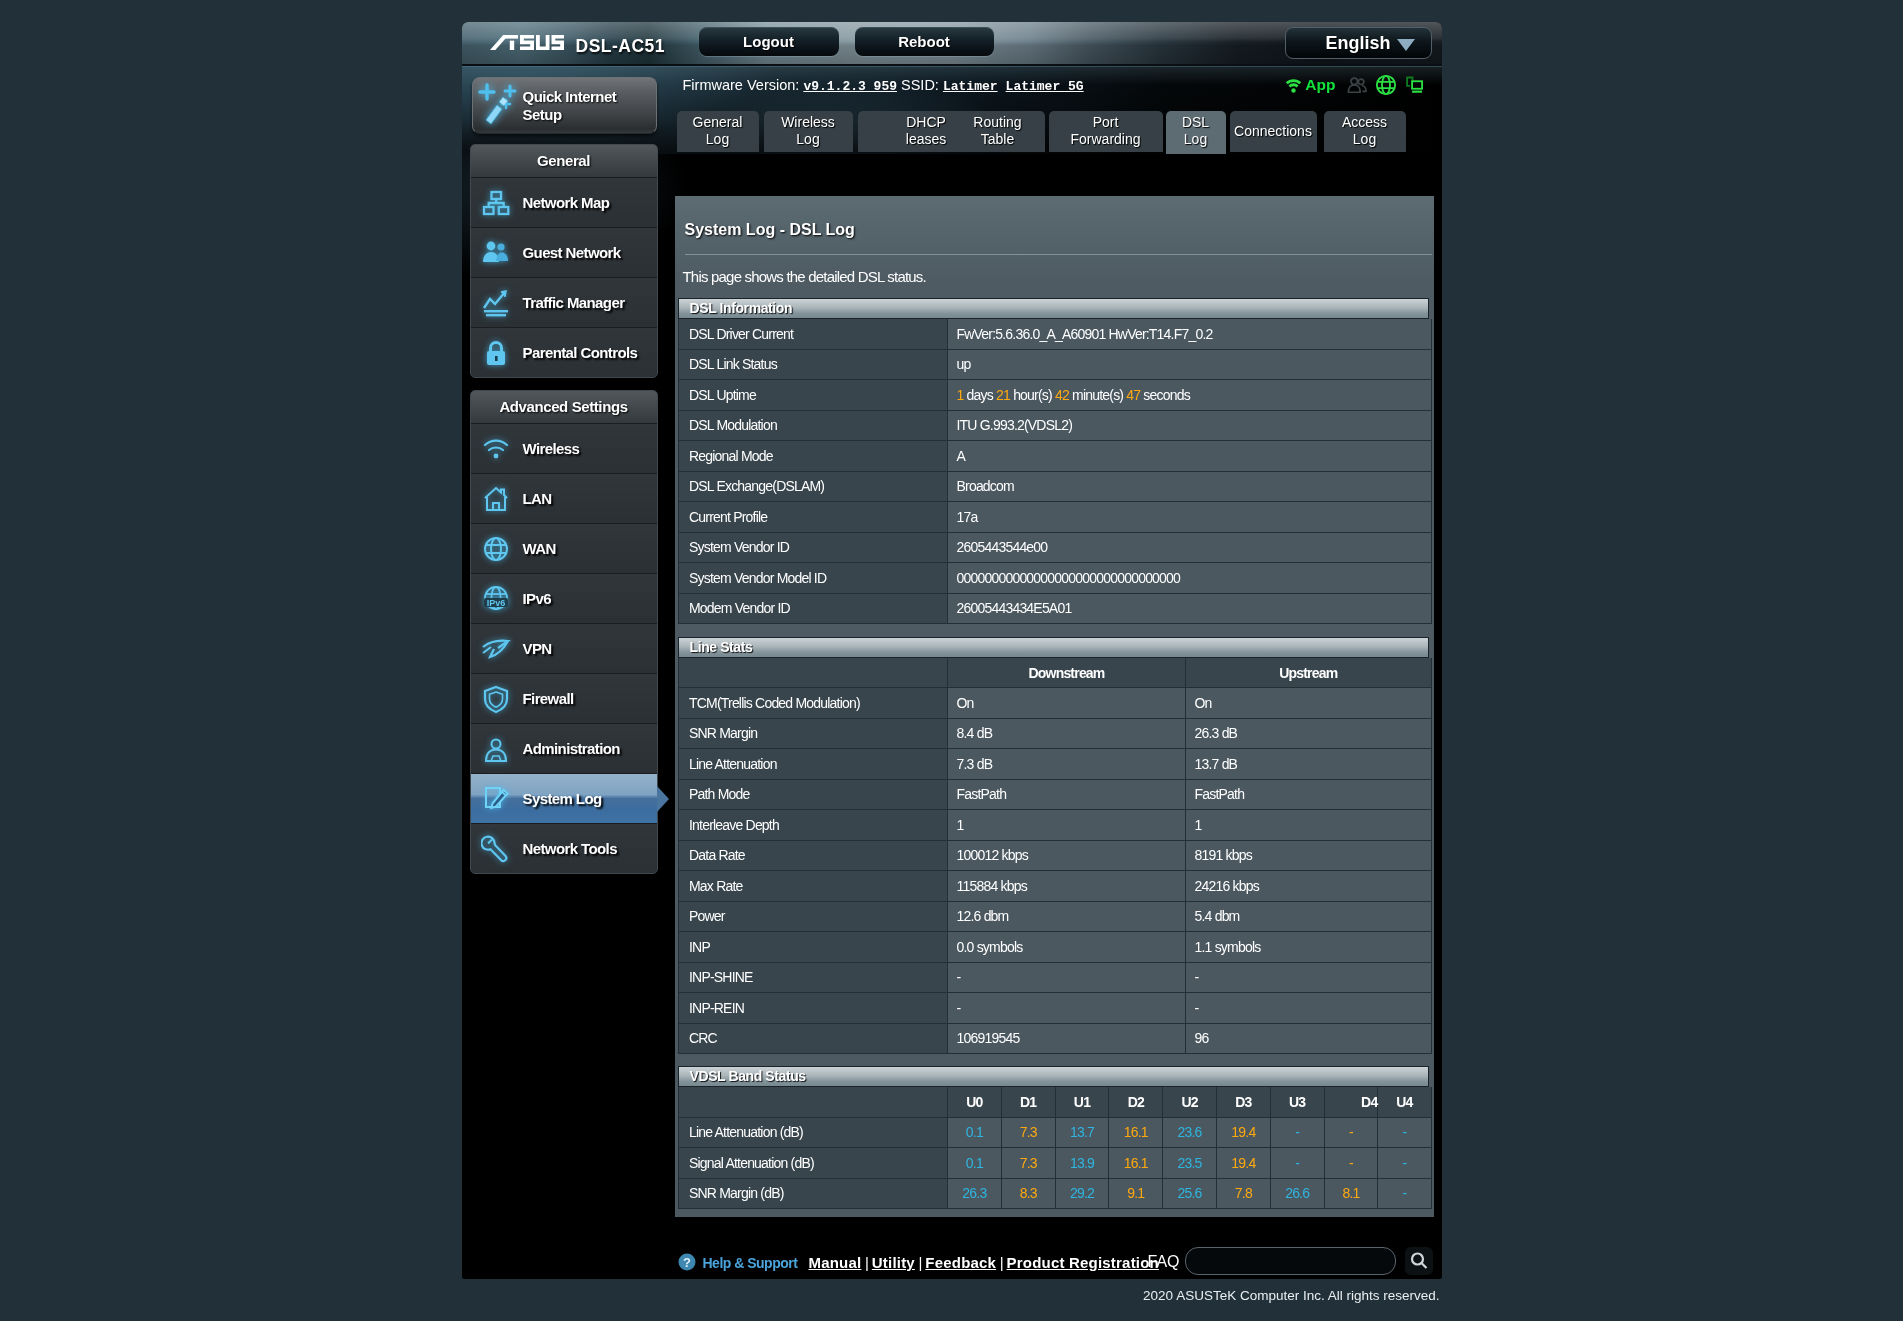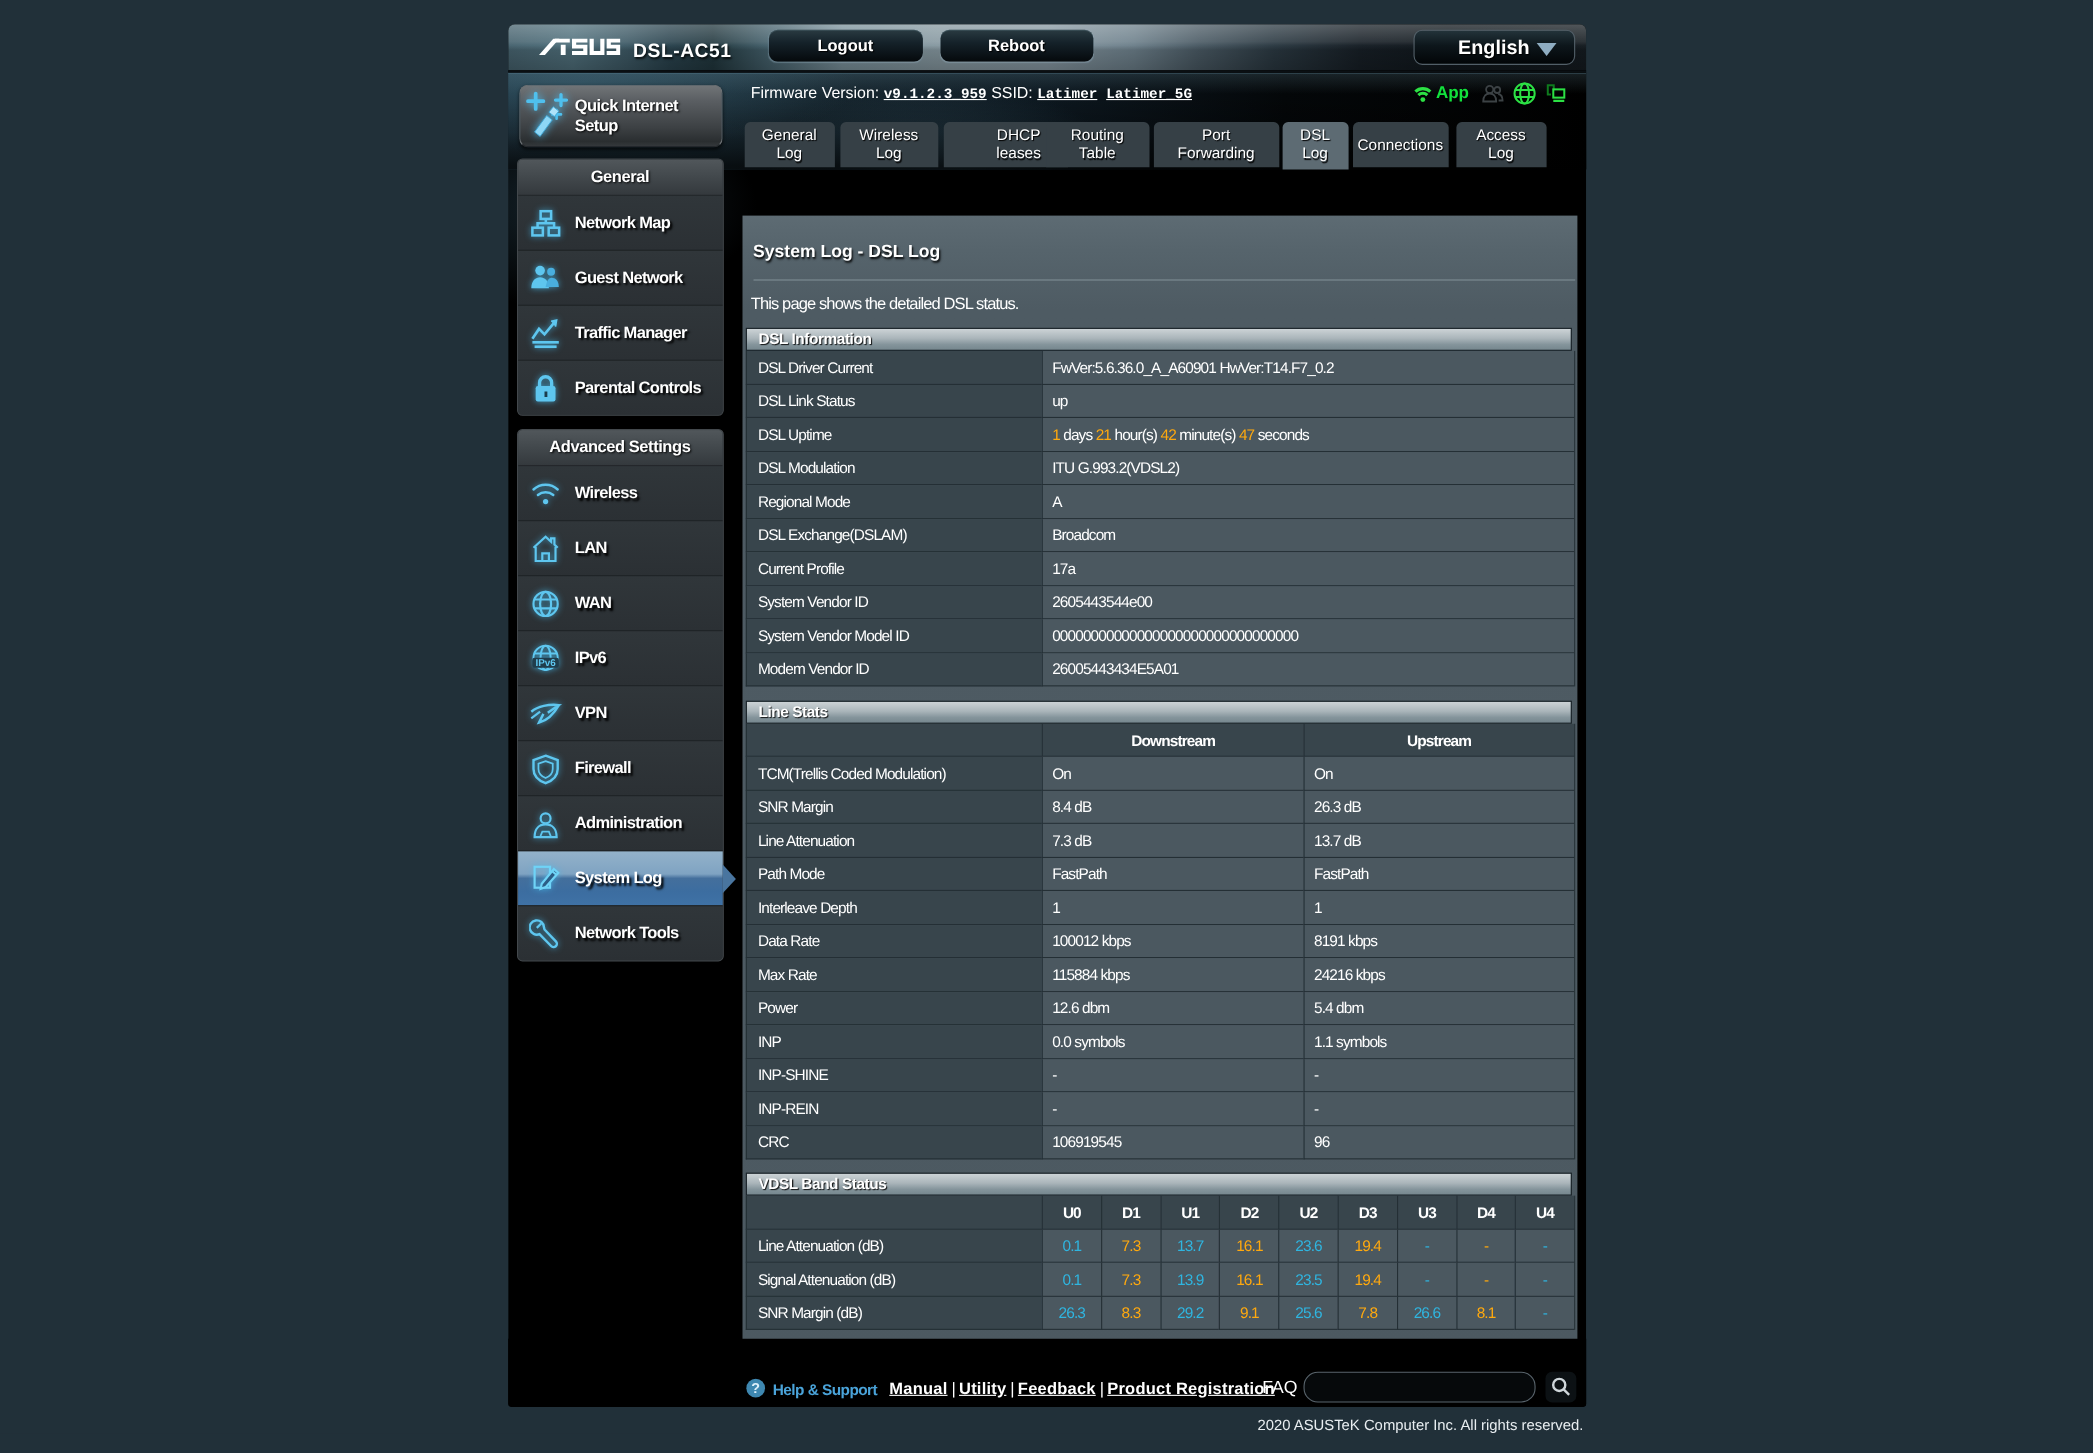--- a/index.html
+++ b/index.html
@@ -466,21 +466,21 @@
       <tbody>
           <tr>
             <td class="lab" style="height:29px;"></td>
         <td class="hdr" style="height:29px; width:52.8px;">U0</td>
             <td class="hdr" style="width:52.8px;">D1</td>
             <td class="hdr" style="width:52.8px;">U1</td>
             <td class="hdr" style="width:52.8px;">D2</td>
             <td class="hdr" style="width:52.8px;">U2</td>
             <td class="hdr" style="width:52.8px;">D3</td>
             <td class="hdr" style="width:52.8px;">U3</td>
-            <td class="hdr" style="width:52.8px;">D4</td>
+            <td class="hdr" style="width:52.8px;text-align:right;">D4</td>
             <td class="hdr">U4</td>
           </tr>
       <tr>
             <td class="lab">Line Attenuation (dB)</td>
             <td class="num blu">0.1</td>
             <td class="num org">7.3</td>
             <td class="num blu">13.7</td>
             <td class="num org">16.1</td>
             <td class="num blu">23.6</td>
             <td class="num org">19.4</td>

